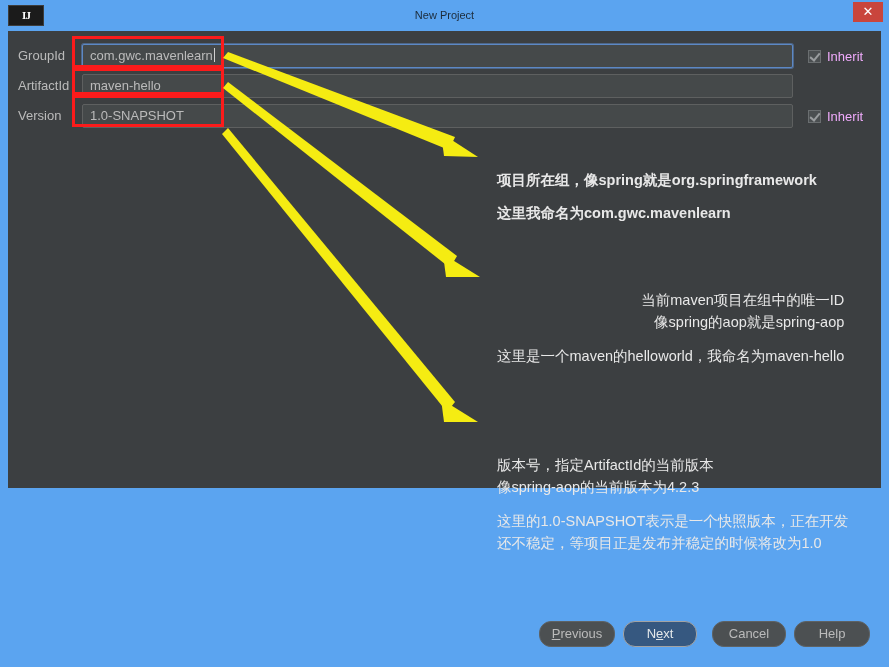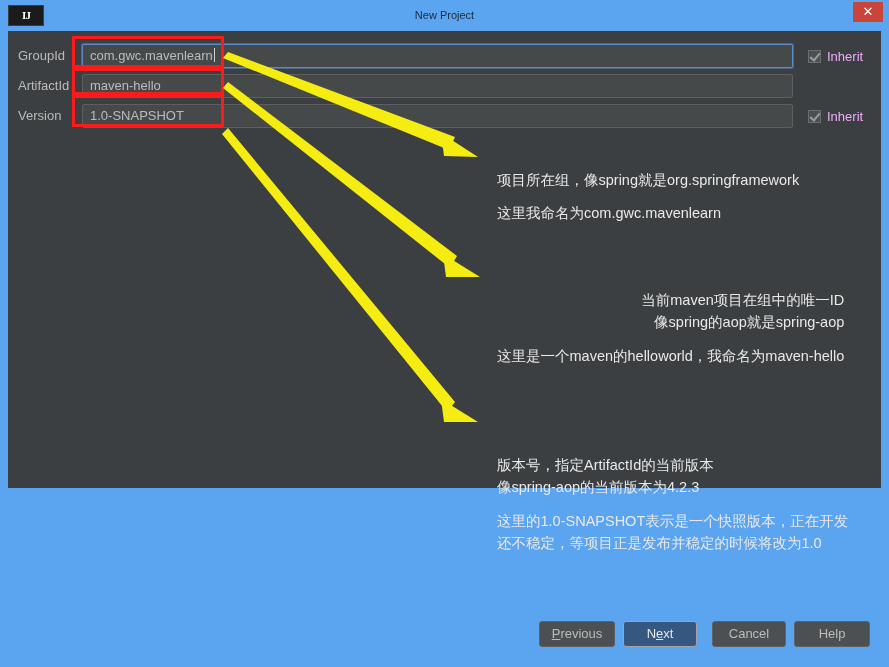--- a/index.html
+++ b/index.html
@@ -184,41 +184,41 @@
   }
 
   
   .annotation {
     position: absolute;
     color: #e8e8e8;
     font-size: 14.5px;
     line-height: 1.55;
     white-space: pre;
   }
-  #ann-1 { left: 489px; top: 138px; }
+  #ann-1 { left: 489px; top: 138px; font-weight: bold; }
   #ann-2 { left: 489px; top: 258px; text-align: right; }
   #ann-3 { left: 489px; top: 423px; }
   .ann-gap { display: block; height: 11px; }
 
   
   #button-bar {
     position: absolute;
     left: 0;
     top: 590px;
     width: 873px;
     height: 35px;
   }
   .dlg-button {
     position: absolute;
     top: 0;
     height: 26px;
     box-sizing: border-box;
     background: #4c5052;
     border: 1px solid #5e6264;
-    border-radius: 3px;
+    border-radius: 12px;
     color: #bbbbbb;
     font-size: 13px;
     line-height: 24px;
     text-align: center;
     cursor: pointer;
   }
   .dlg-button.default {
     background: #365880;
     border: 1px solid #a3a3a3;
     color: #e4e8ea;

